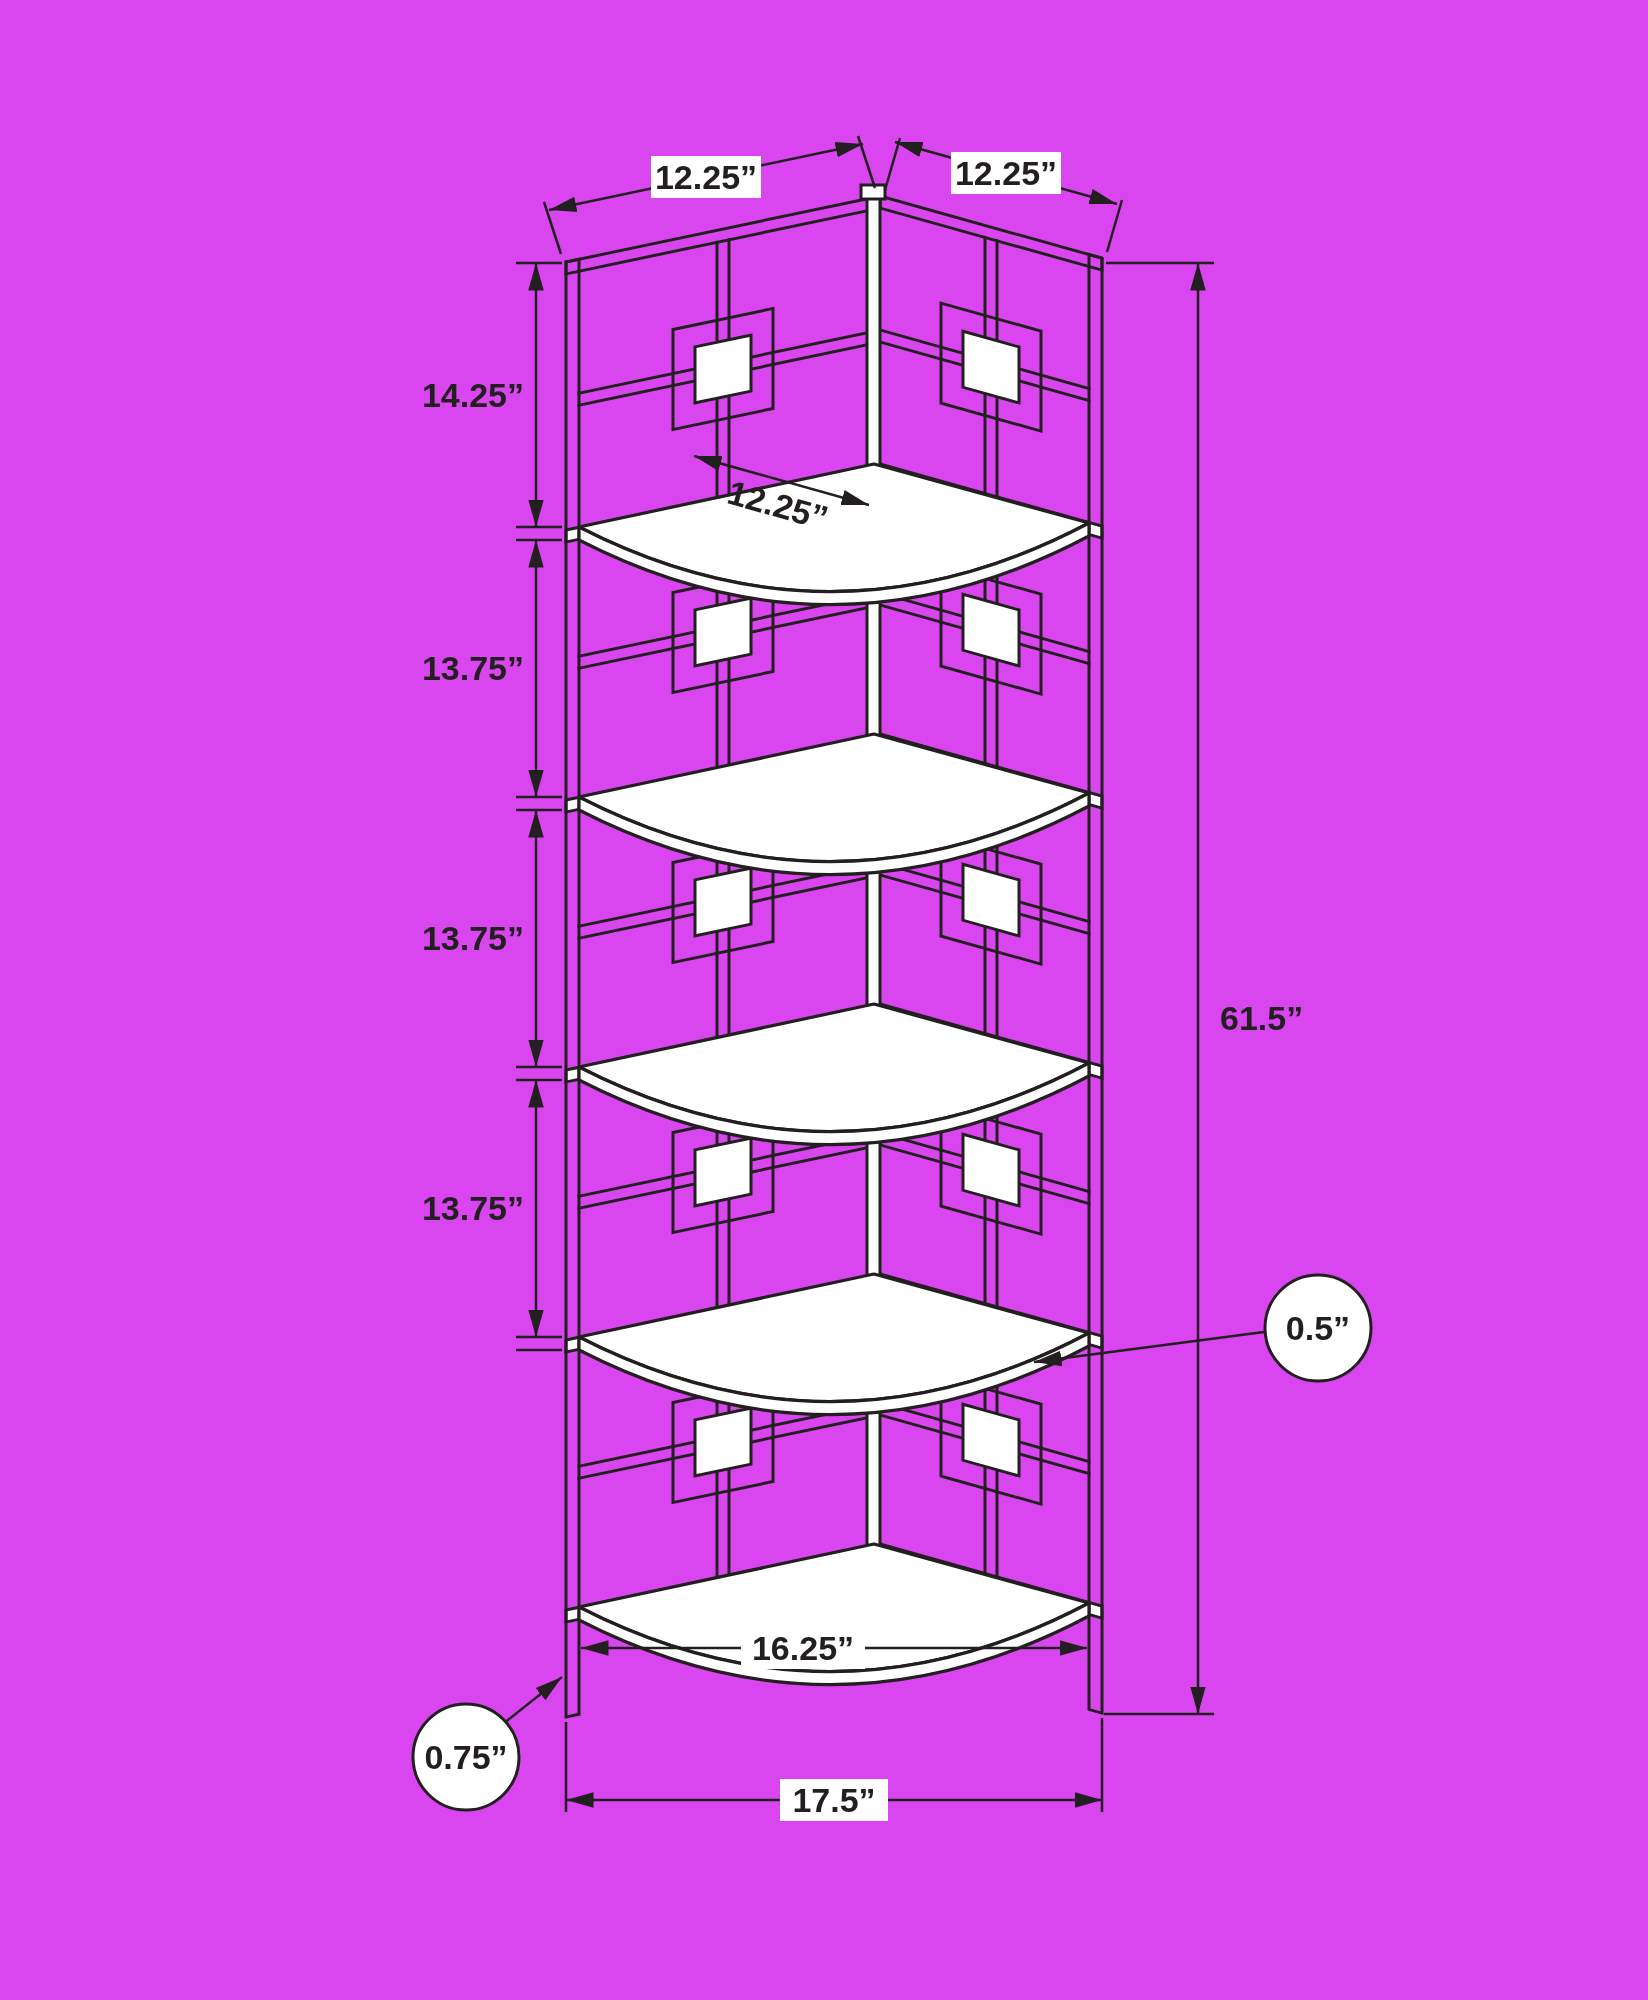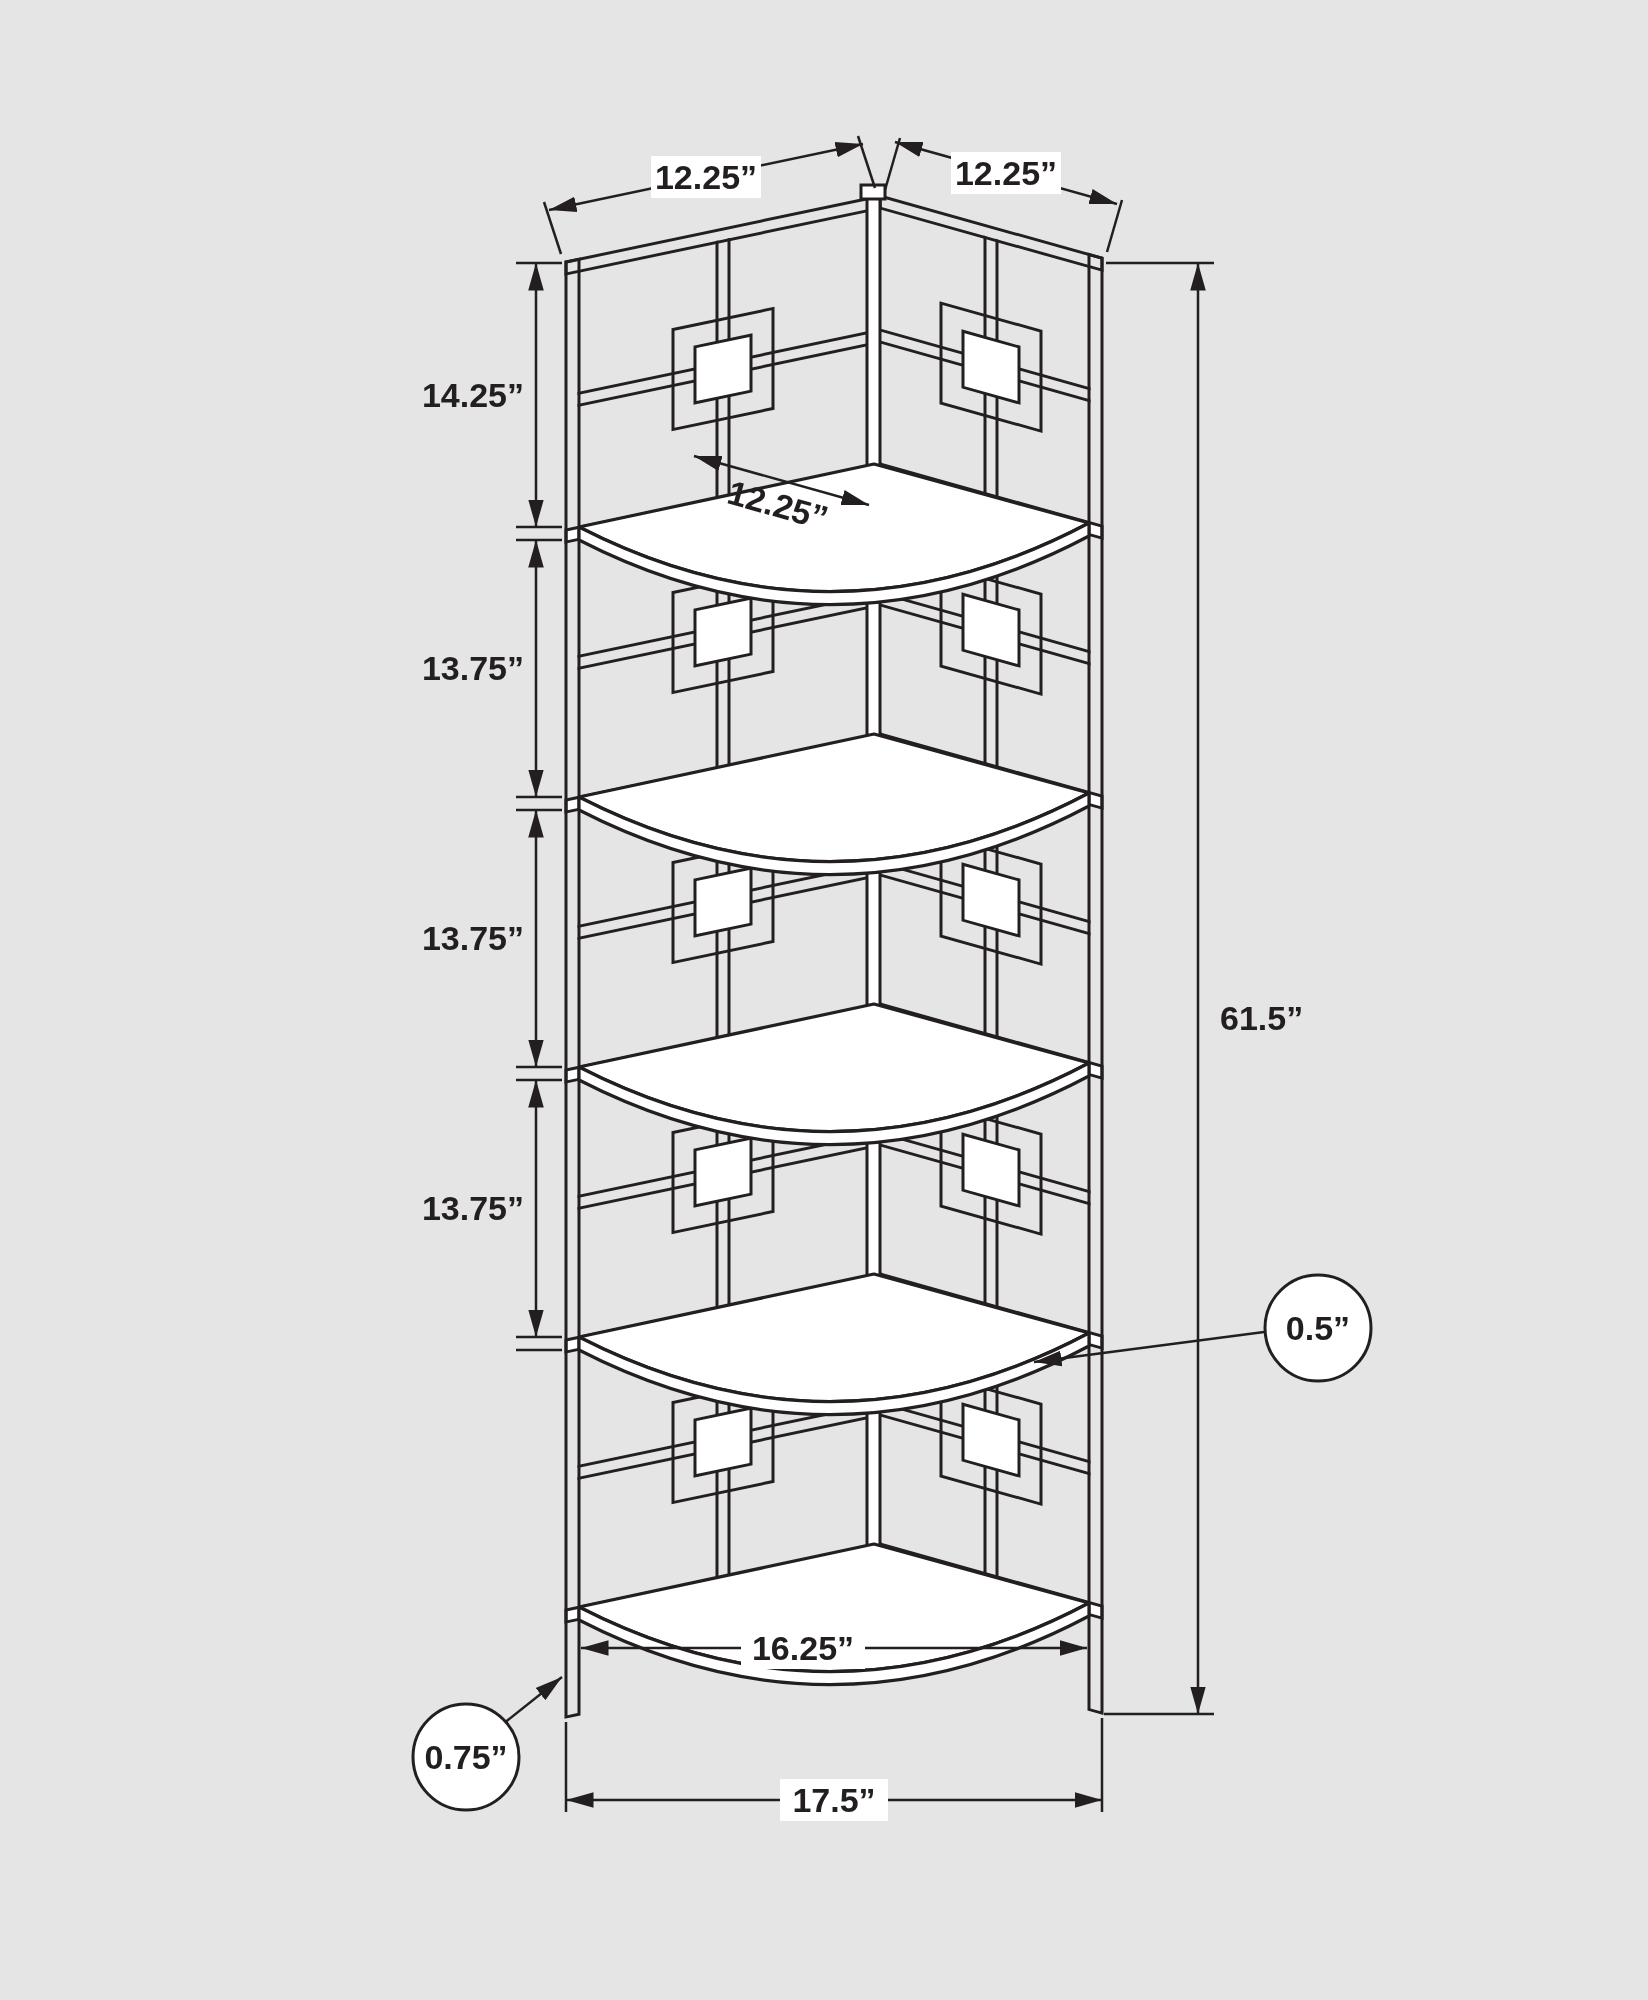--- a/index.html
+++ b/index.html
@@ -1,16 +1,16 @@
 <!DOCTYPE html>
 <html><head>
 <meta charset="utf-8">
 <style>
   html,body{margin:0;padding:0;background:#ffffff;}
-  .page{width:1648px;height:2000px;position:relative;background:#e5e5e5;overflow:hidden;}
+  .page{width:1648px;height:2000px;position:relative;background:#d946ef;overflow:hidden;}
   svg{display:block;}
   .s  {stroke:#231f20;stroke-width:3;fill:none;stroke-linecap:square;}
   .nf {fill:none;stroke:#231f20;stroke-width:3;}
   .wf {fill:#ffffff;stroke:#231f20;stroke-width:3;}
   .shelf{fill:#ffffff;stroke:#231f20;stroke-width:3.2;stroke-linejoin:round;}
   .d  {stroke:#231f20;stroke-width:2.5;fill:none;stroke-linecap:butt;}
   .lblbg{fill:#ffffff;stroke:none;}
   text{font:600 34px "Liberation Sans", sans-serif;fill:#231f20;dominant-baseline:central;}
   .mid{text-anchor:middle;}
   .endA{text-anchor:end;}

